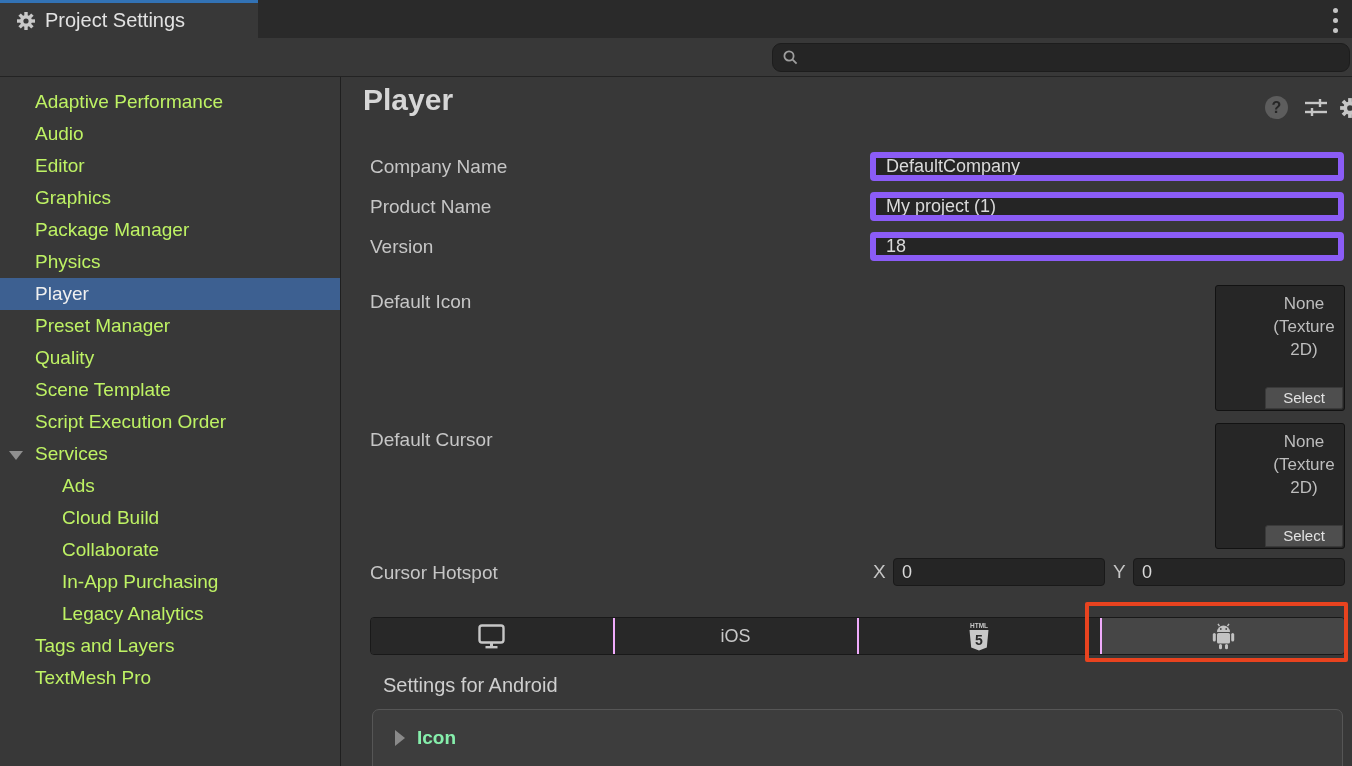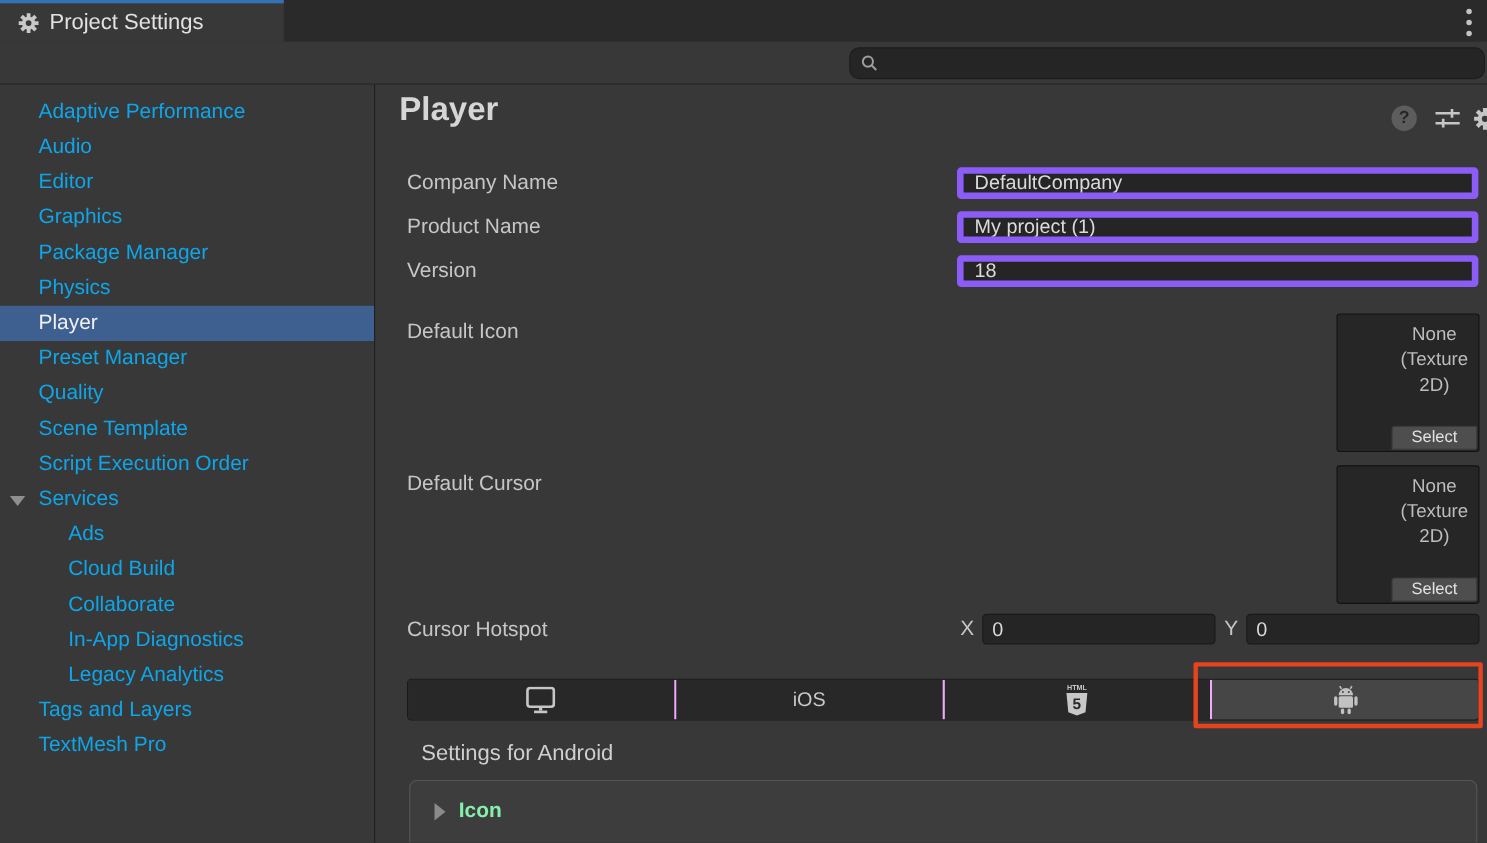--- a/index.html
+++ b/index.html
@@ -19,21 +19,21 @@
   .toolbar { position:absolute; left:0; top:38px; width:1352px; height:39px; background:#383838;
              border-bottom:1px solid #232323; }
   .searchbox { position:absolute; left:772px; top:5px; right:2px; height:29px; background:#252525;
                border:1px solid #1d1d1d; border-radius:9px; display:flex; align-items:center; padding-left:9px; gap:6px; }
   .searchbox input { flex:1; background:transparent; border:none; outline:none; color:#d8d8d8; font-size:16px;
                      font-family:"Liberation Sans", sans-serif; }
 
   
   .sidebar { position:absolute; left:0; top:77px; width:341px; height:689px; background:#383838;
              border-right:1px solid #1f1f1f; overflow:hidden; padding-top:9px; }
-  .side-item { position:relative; height:32px; line-height:32px; font-size:19px; color:#0ea5e9;
+  .side-item { position:relative; height:32px; line-height:32px; font-size:19px; color:#bef264;
                padding-left:35px; white-space:nowrap; cursor:pointer; }
   .side-item.lvl2 { padding-left:62px; }
   .side-item.selected { background:#3d6091; color:#f0f0f0; }
   .tri-down { position:absolute; left:9px; top:13px; width:0; height:0;
               border-left:7px solid transparent; border-right:7px solid transparent; border-top:9px solid #8f8f8f; }
 
   
   .main { position:absolute; left:342px; top:77px; width:1010px; height:689px; background:#383838;
           overflow:hidden; }
   .page-title { position:absolute; left:21px; top:6px; font-size:30px; font-weight:bold; color:#d6d6d6; }
@@ -135,21 +135,21 @@
   <div class="side-item">Quality</div>
   <div class="side-item">Scene Template</div>
   <div class="side-item">Script Execution Order</div>
   <div class="side-item">
     <span class="tri-down"></span>
     <span>Services</span>
   </div>
   <div class="side-item lvl2">Ads</div>
   <div class="side-item lvl2">Cloud Build</div>
   <div class="side-item lvl2">Collaborate</div>
-  <div class="side-item lvl2">In-App Diagnostics</div>
+  <div class="side-item lvl2">In-App Purchasing</div>
   <div class="side-item lvl2">Legacy Analytics</div>
   <div class="side-item">Tags and Layers</div>
   <div class="side-item">TextMesh Pro</div>
 </div>
 
 <div class="main">
 
   <div class="page-title">Player</div>
 
   <div class="help-icon">?</div>

